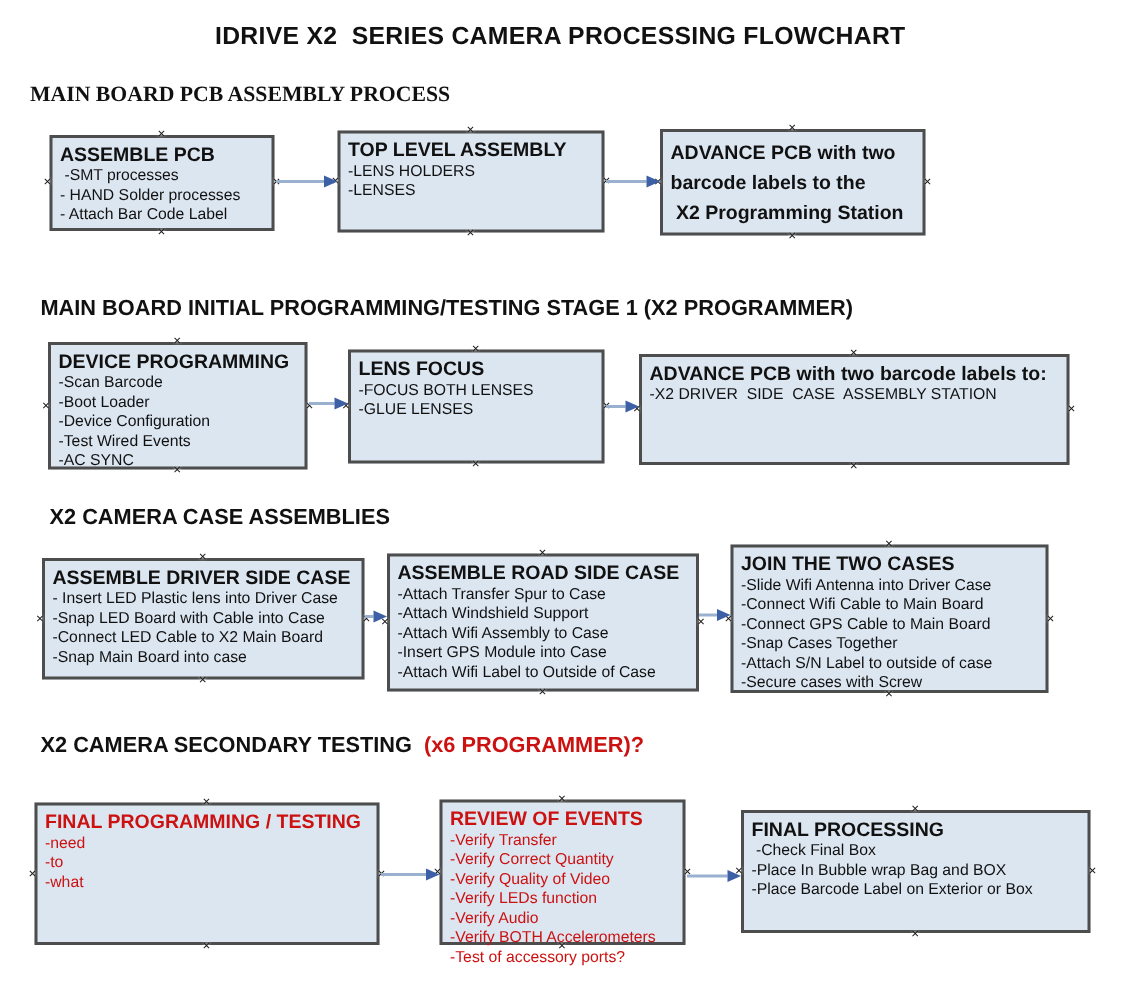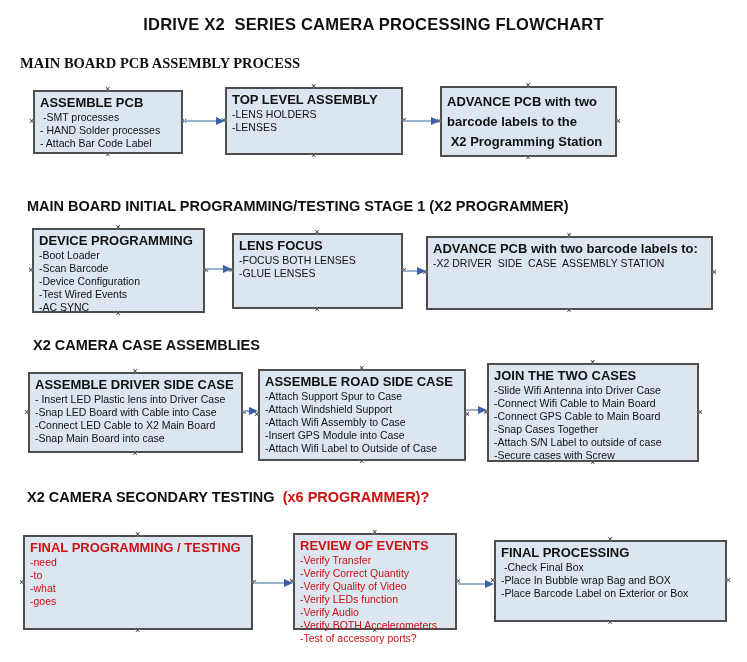--- a/index.html
+++ b/index.html
@@ -95,22 +95,22 @@
  X2 Programming Station</div>
     <div class="box-items"></div>
   <span class="hnd t">×</span>
       <span class="hnd b">×</span>
       <span class="hnd l">×</span>
       <span class="hnd r">×</span>
     </div>
   <div class="box" id="b4">
     <div class="box-title">DEVICE PROGRAMMING</div>
     <div class="box-items">
+        <div class="box-item">-Scan Barcode</div>
         <div class="box-item">-Boot Loader</div>
-        <div class="box-item">-Scan Barcode</div>
         <div class="box-item">-Device Configuration</div>
         <div class="box-item">-Test Wired Events</div>
         <div class="box-item">-AC SYNC</div>
       </div>
   <span class="hnd t">×</span>
       <span class="hnd b">×</span>
       <span class="hnd l">×</span>
       <span class="hnd r">×</span>
     </div>
   <div class="box" id="b5">
@@ -143,21 +143,21 @@
         <div class="box-item">-Snap Main Board into case</div>
       </div>
   <span class="hnd t">×</span>
       <span class="hnd b">×</span>
       <span class="hnd l">×</span>
       <span class="hnd r">×</span>
     </div>
   <div class="box" id="b8">
     <div class="box-title">ASSEMBLE ROAD SIDE CASE</div>
     <div class="box-items">
-        <div class="box-item">-Attach Support Spur to Case</div>
+        <div class="box-item">-Attach Transfer Spur to Case</div>
         <div class="box-item">-Attach Windshield Support</div>
         <div class="box-item">-Attach Wifi Assembly to Case</div>
         <div class="box-item">-Insert GPS Module into Case</div>
         <div class="box-item">-Attach Wifi Label to Outside of Case</div>
       </div>
   <span class="hnd t">×</span>
       <span class="hnd b">×</span>
       <span class="hnd l">×</span>
       <span class="hnd r">×</span>
     </div>
@@ -175,21 +175,20 @@
       <span class="hnd b">×</span>
       <span class="hnd l">×</span>
       <span class="hnd r">×</span>
     </div>
   <div class="box red" id="b10">
     <div class="box-title">FINAL PROGRAMMING / TESTING</div>
     <div class="box-items">
         <div class="box-item">-need</div>
         <div class="box-item">-to</div>
         <div class="box-item">-what</div>
-        <div class="box-item">-goes</div>
       </div>
   <span class="hnd t">×</span>
       <span class="hnd b">×</span>
       <span class="hnd l">×</span>
       <span class="hnd r">×</span>
     </div>
   <div class="box red" id="b11">
     <div class="box-title">REVIEW OF EVENTS</div>
     <div class="box-items">
         <div class="box-item">-Verify Transfer</div>

